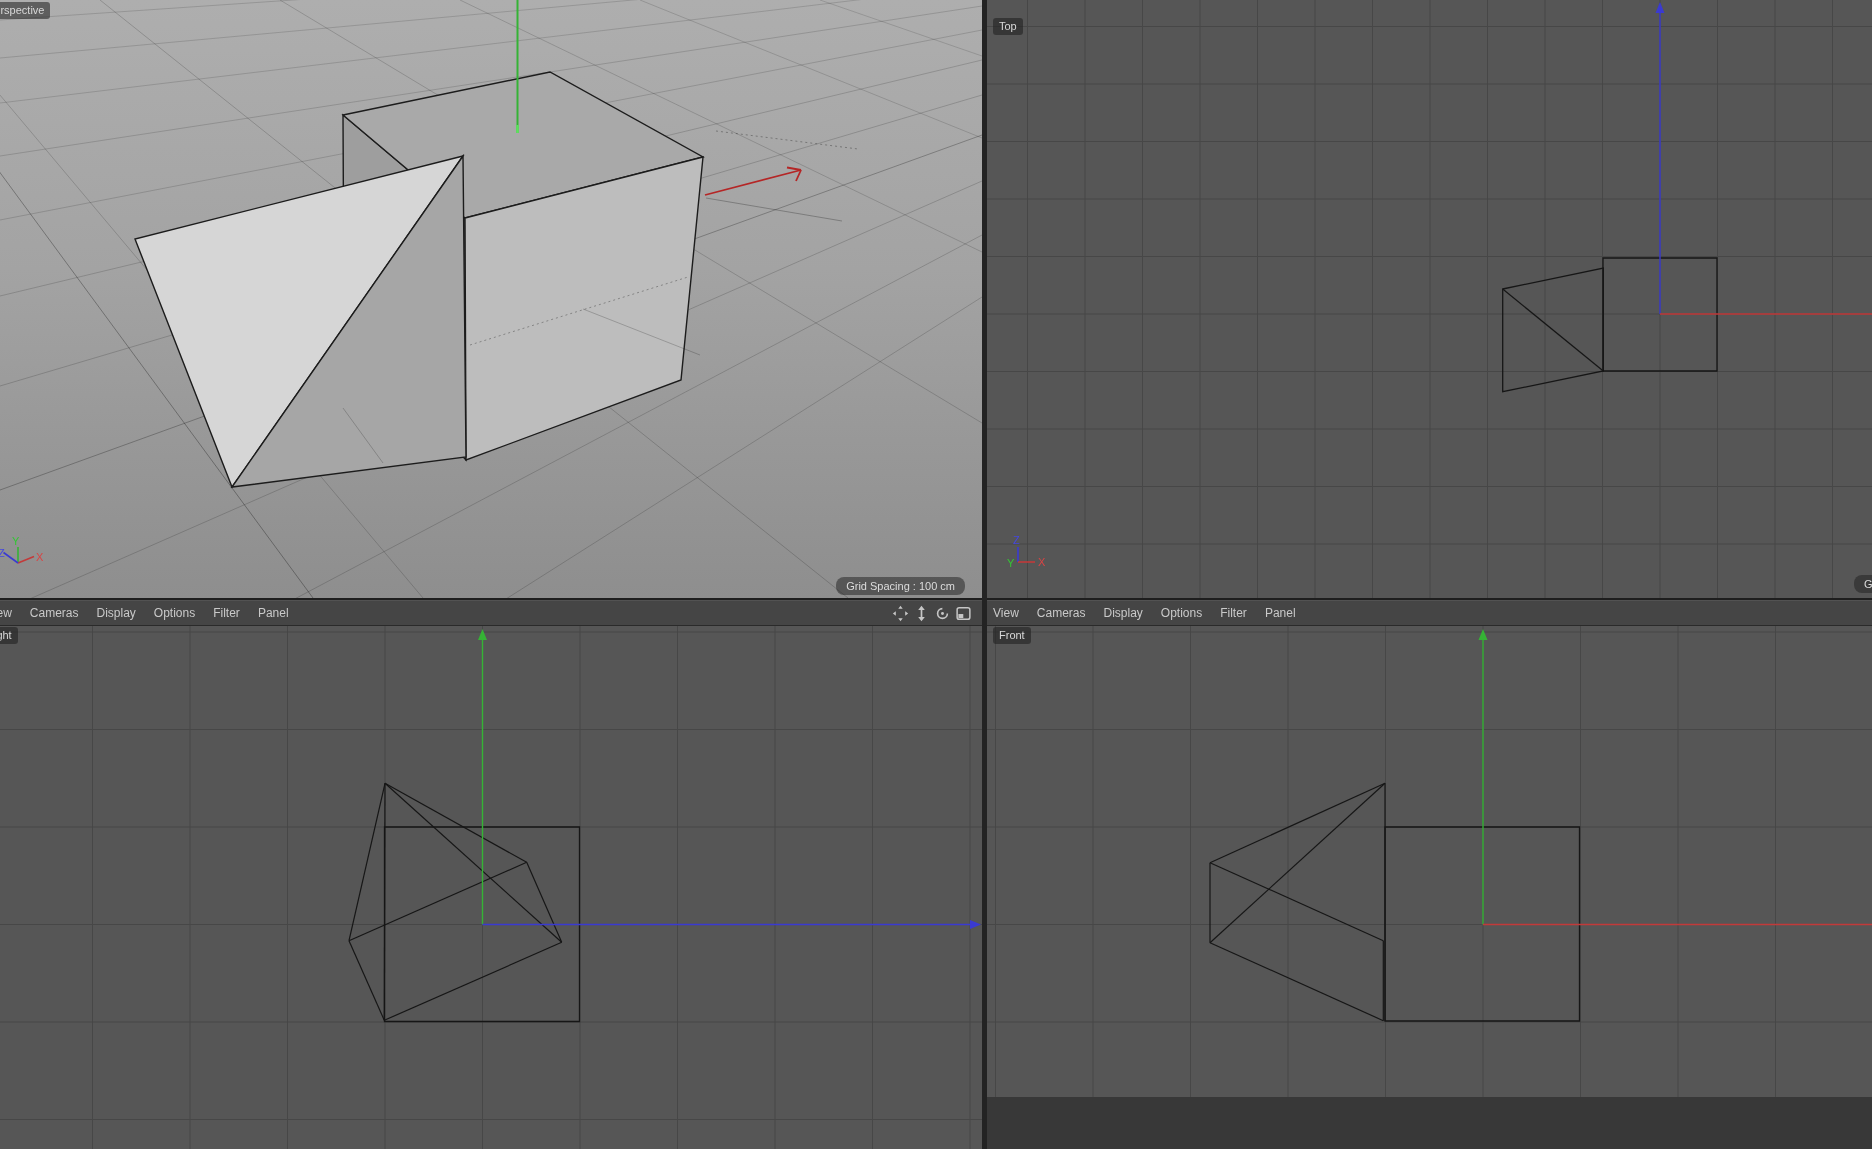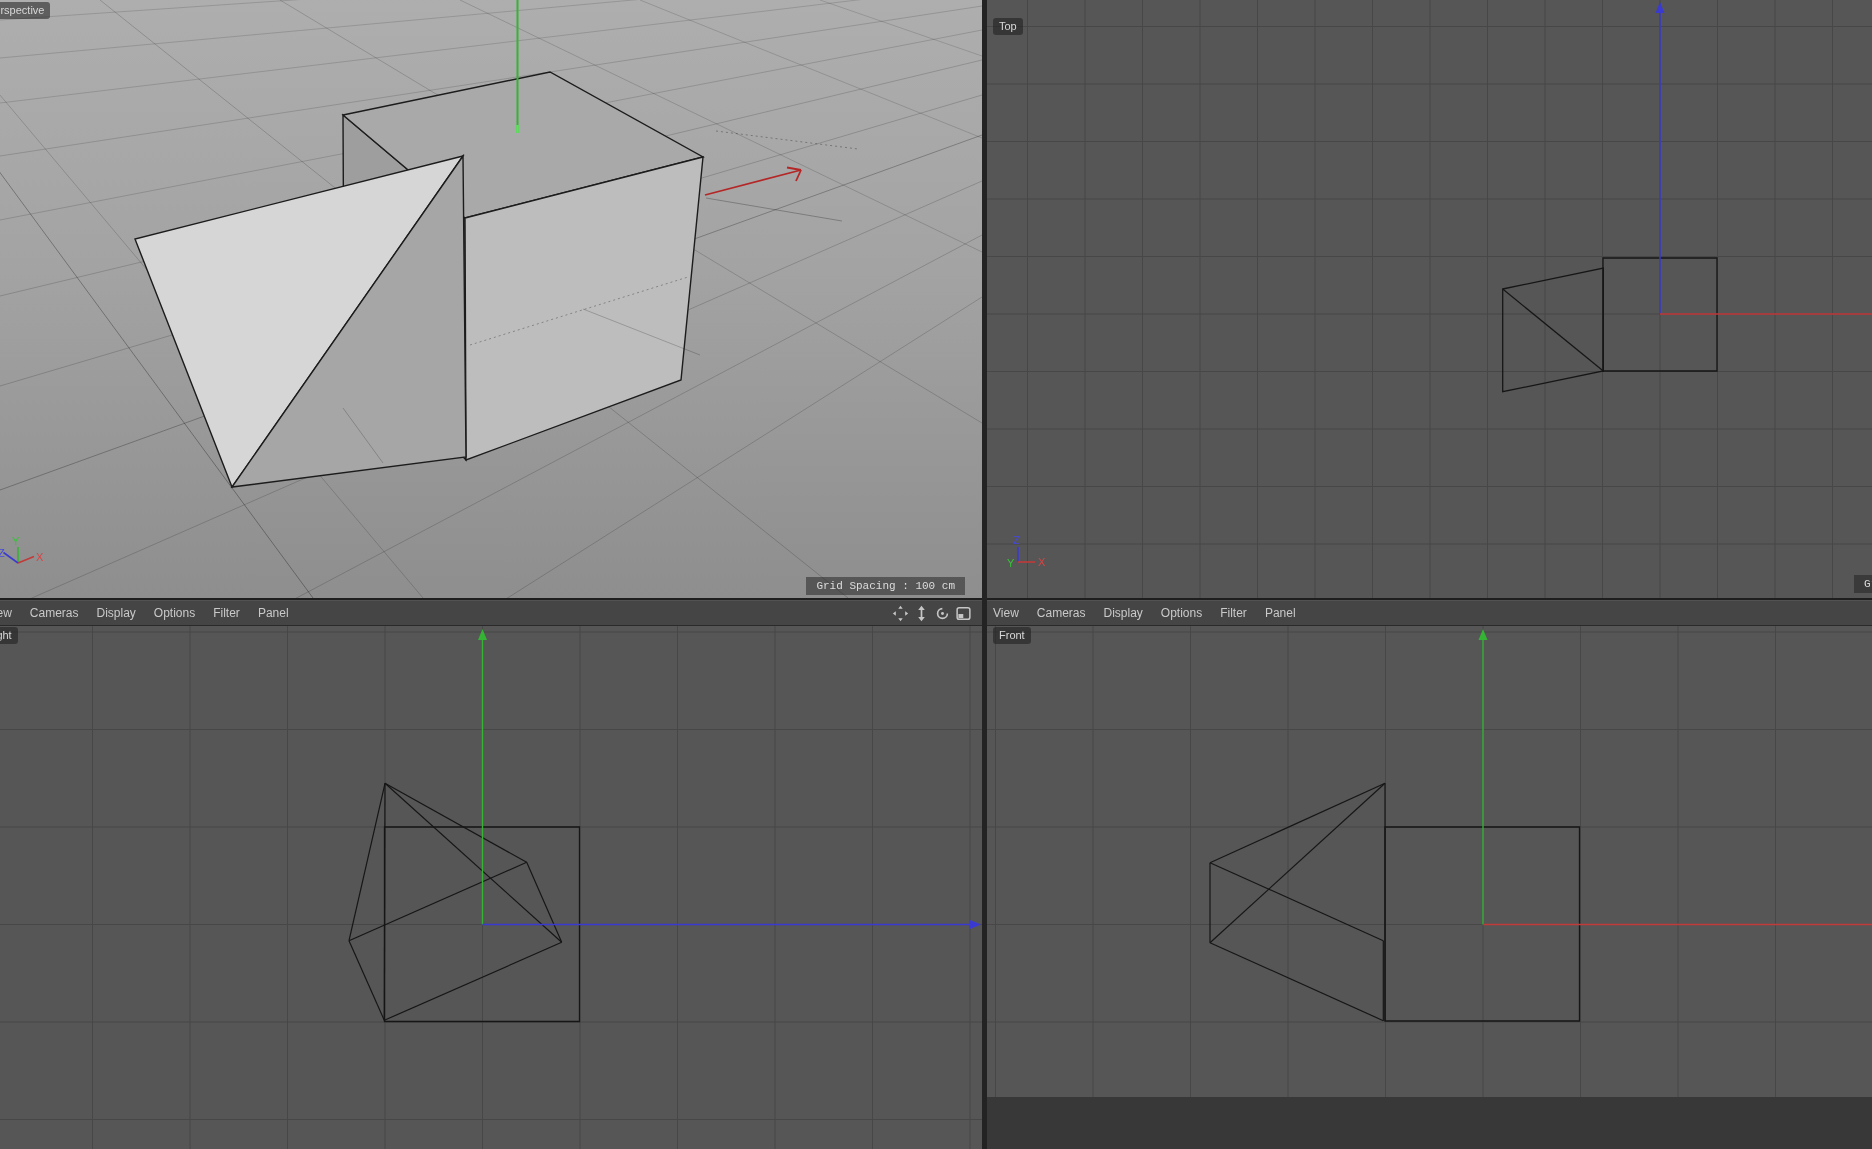--- a/index.html
+++ b/index.html
@@ -19,21 +19,21 @@
            font-size:12px;color:#c9c9c9;white-space:nowrap;}
   #menubar-left{left:0;width:982px;padding-left:0;}
   #menubar-left .mi:first-child{margin-left:-14px;}
   #menubar-right{left:987px;width:885px;padding-left:6px;}
   .mi{cursor:default;}
   .iconrow{margin-left:auto;display:flex;align-items:center;gap:4px;padding-right:2px;}
   .iconrow svg{position:static;display:block;}
   .vplabel{position:absolute;background:rgba(30,30,30,.55);color:#d8d8d8;font-size:11px;
            line-height:13px;padding:2px 6px;border-radius:3px;white-space:nowrap;}
   .gridspacing{position:absolute;background:rgba(30,30,30,.5);color:#dcdcdc;font-size:11px;
-           line-height:14px;padding:2px 10px;border-radius:0;white-space:nowrap;font-family:Liberation Mono, monospace;}
+           line-height:14px;padding:2px 10px;border-radius:8px;white-space:nowrap;}
 </style>
 </head>
 <body>
 
 <div id="stage">
 
   <div id="vp-persp" class="vp">
     <svg width="982" height="598" viewBox="0 0 982 598">
         <line x1="0" y1="20" x2="982" y2="-47" stroke="rgba(0,0,0,0.14)" stroke-width="1"></line>
         <line x1="0" y1="58" x2="982" y2="-32" stroke="rgba(0,0,0,0.14)" stroke-width="1"></line>

